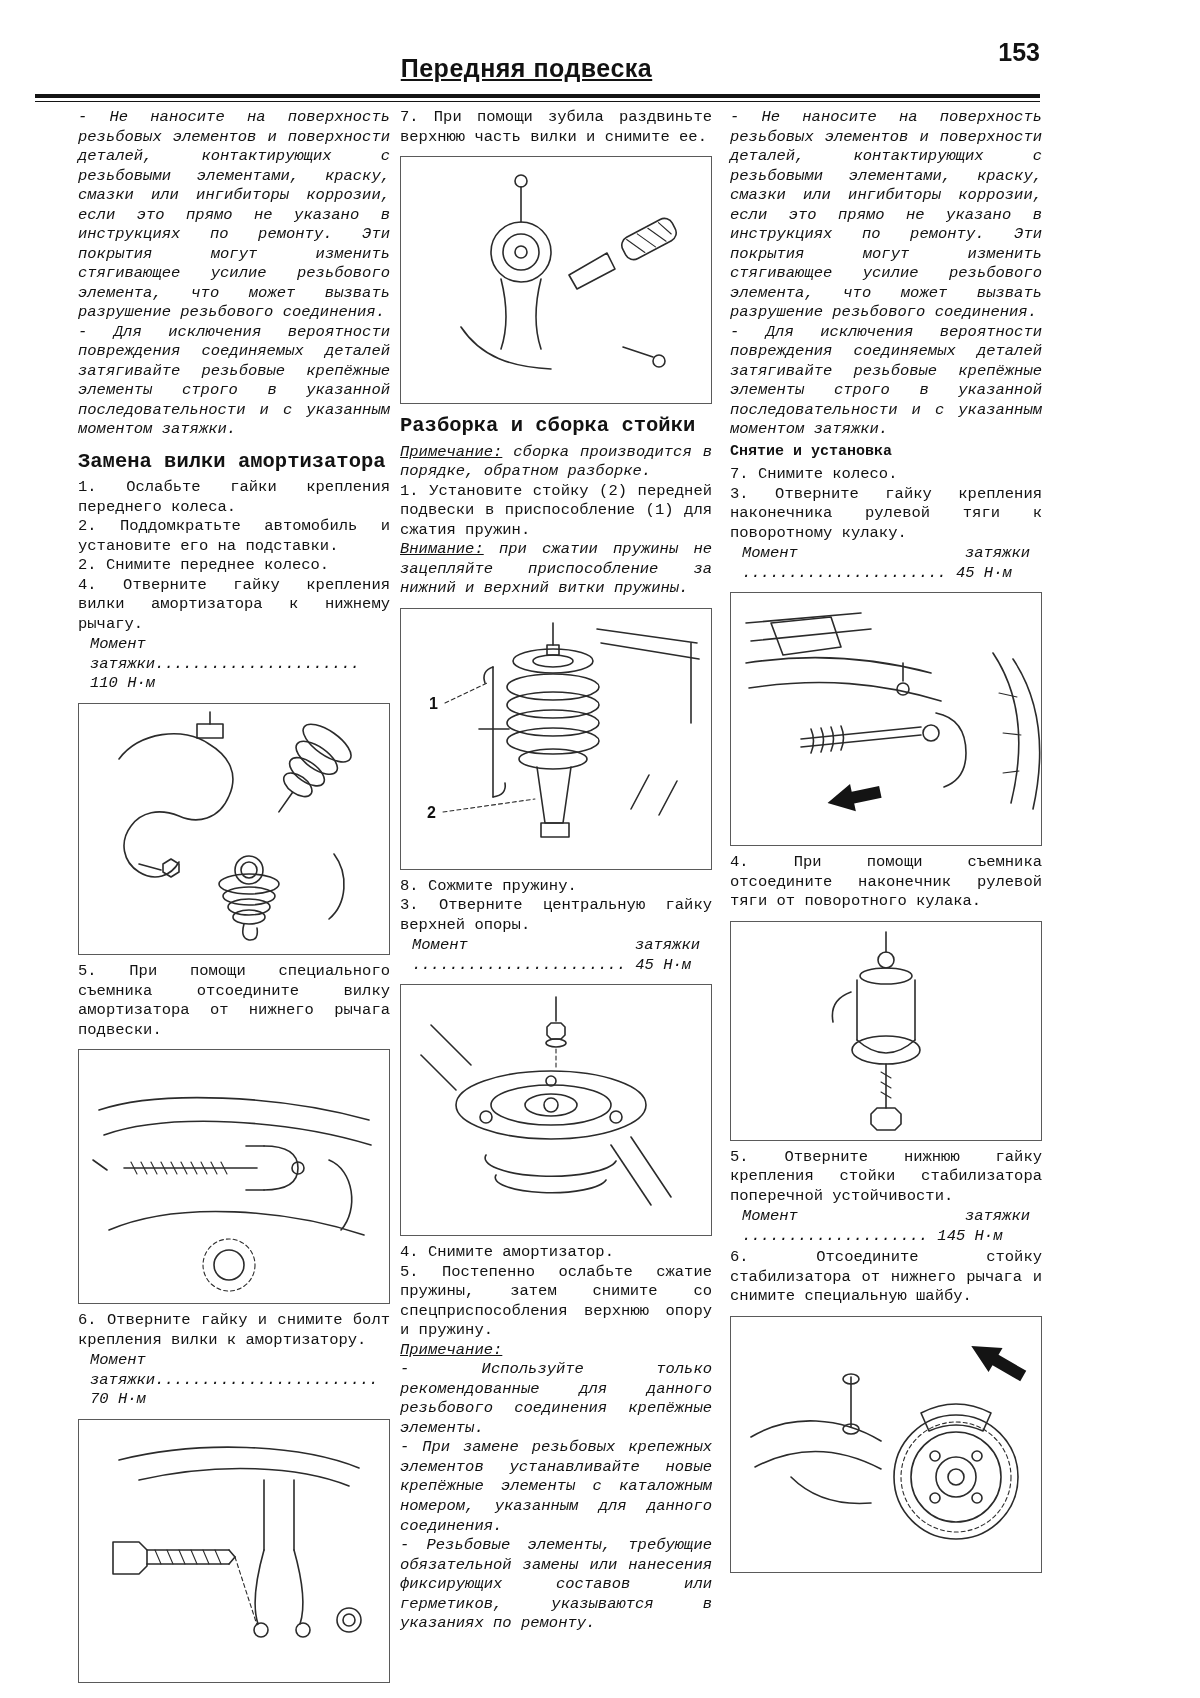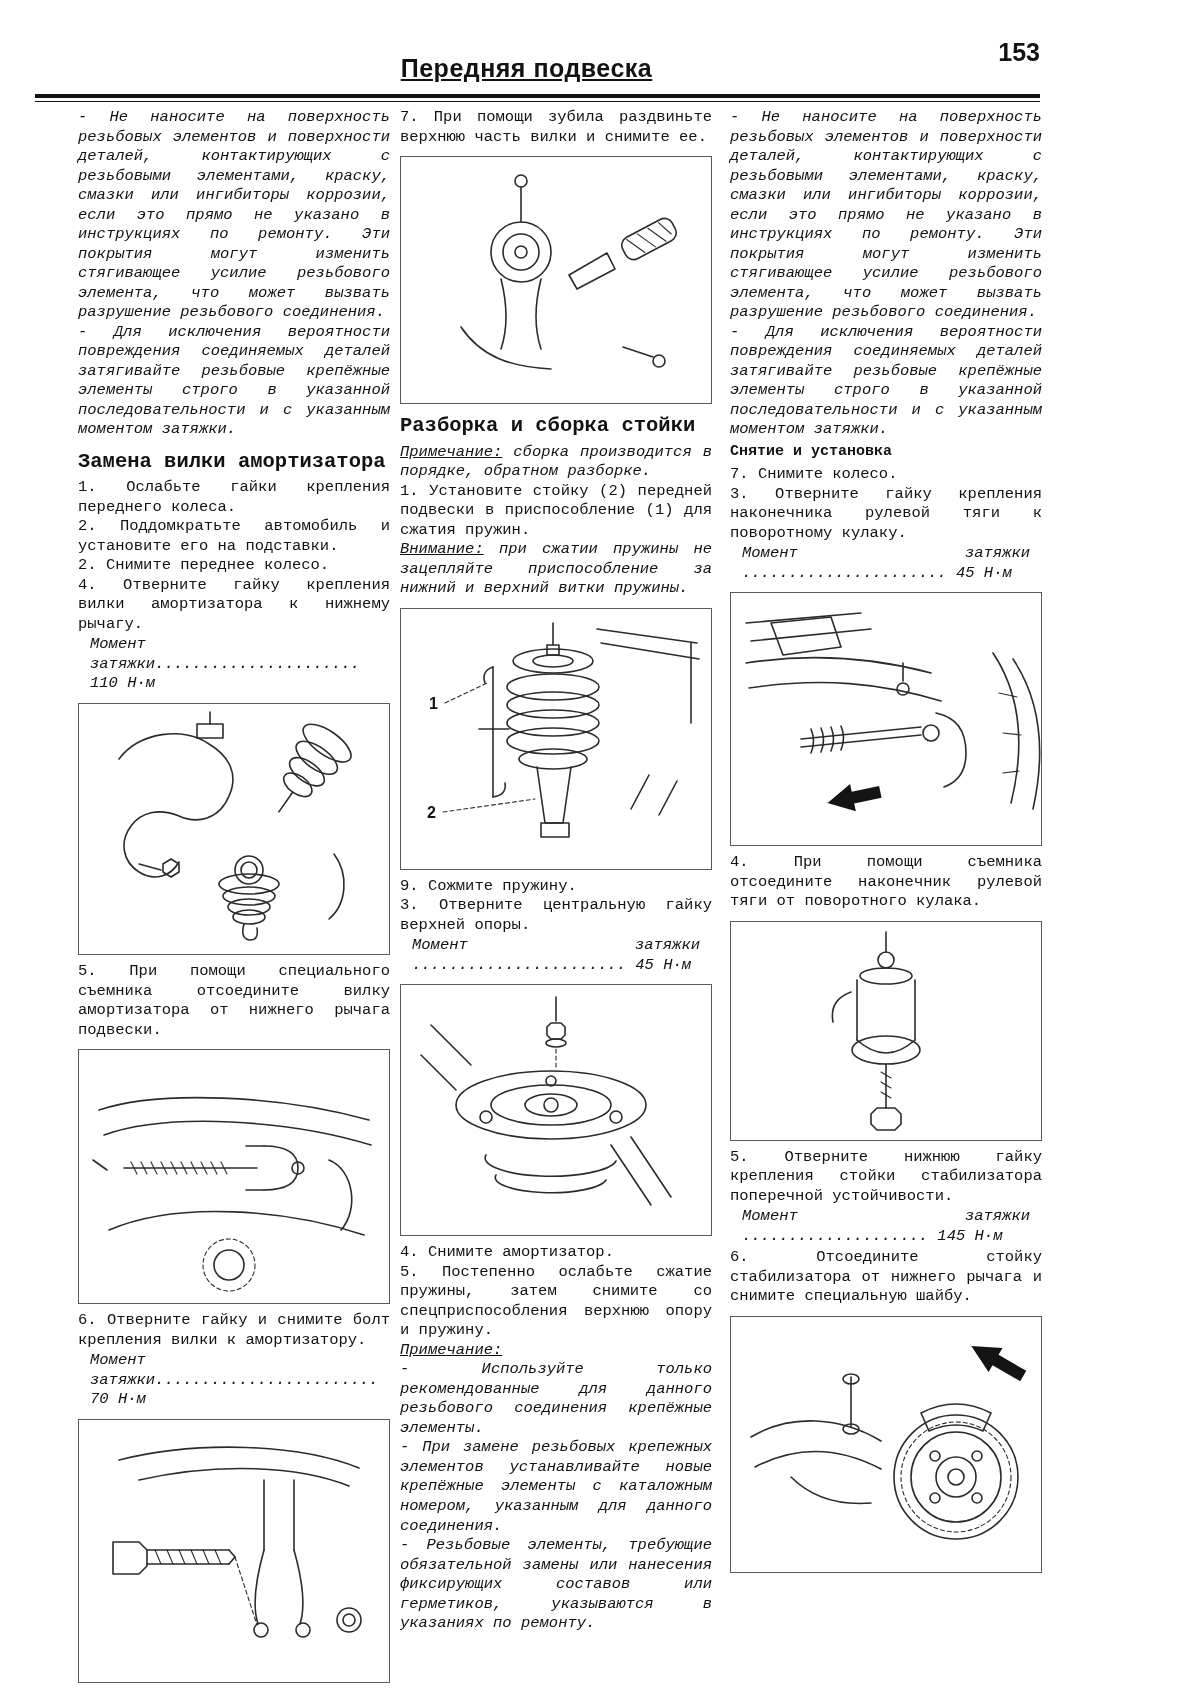--- a/index.html
+++ b/index.html
@@ -209,21 +209,21 @@
         </g>
         <g class="draw">
           <path d="M44,94 L86,74" class="dash"></path>
           <path d="M42,203 L134,190" class="dash"></path>
         </g>
         <text x="28" y="100" class="figlabel">1</text>
         <text x="26" y="209" class="figlabel">2</text>
       </svg>
     </div>
 
-    <p>9. Сожмите пружину.</p>
+    <p>8. Сожмите пружину.</p>
     <p>3. Отверните центральную гайку верхней опоры.</p>
     <p class="torque">Момент затяжки ....................... 45 Н·м</p>
 
     <div class="fig">
       <svg viewBox="0 0 310 250" width="310" height="250">
         <g class="draw">
           <line x1="155" y1="12" x2="155" y2="36"></line>
           <path d="M150,38 h10 l4,4 v8 l-4,4 h-10 l-4,-4 v-8 z"></path>
           <ellipse cx="155" cy="58" rx="10" ry="4"></ellipse>
           <line x1="155" y1="64" x2="155" y2="84" class="dash"></line>

